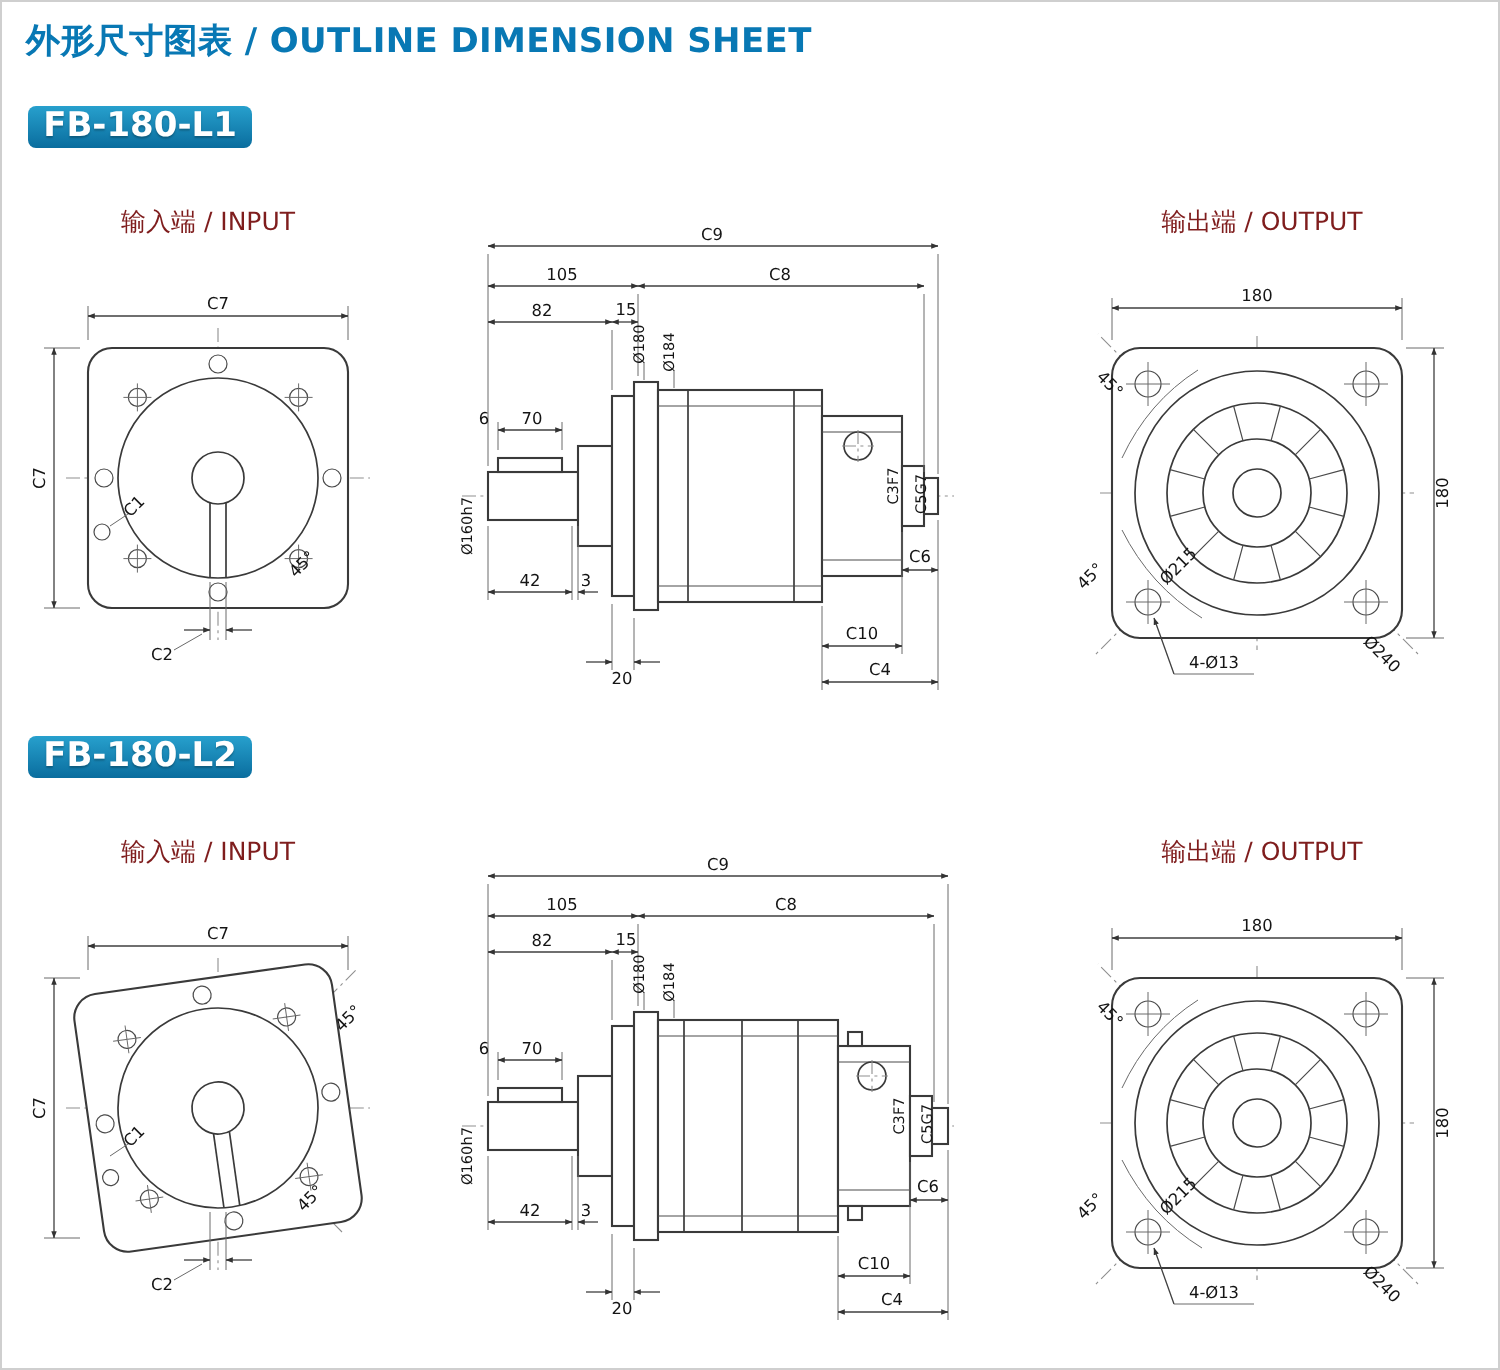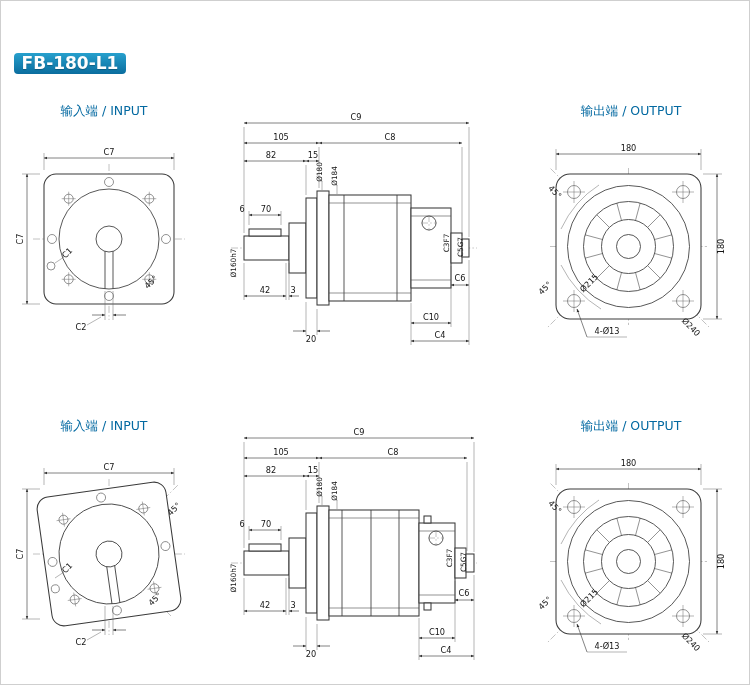--- a/index.html
+++ b/index.html
@@ -1,35 +1,36 @@
 <!DOCTYPE html>
 <html><head>
 <meta charset="utf-8">
 <style>
 *{margin:0;padding:0;box-sizing:border-box}
 body{background:#e9e9e9;font-family:"DejaVu Sans","Liberation Sans",sans-serif}
 .page{position:relative;width:750px;height:685px;background:#fff;border:1px solid #cfcfcf;overflow:hidden}
 .title{position:absolute;left:12px;top:8px;font-size:17px;font-weight:bold;color:#0878b4;letter-spacing:.2px}
 .badge{position:absolute;left:13px;width:112px;height:21px;border-radius:4px;background:linear-gradient(180deg,#27a0cd,#0a6d9e);color:#fff;font-size:17px;line-height:21px;text-align:center;font-weight:600;text-shadow:0 1px 1px rgba(0,0,0,.25)}
-.vlabel{position:absolute;width:170px;text-align:center;font-size:12.5px;color:#0369a1}
+.vlabel{position:absolute;width:170px;text-align:center;font-size:12.5px;color:#7f1d1d}
 svg.drw{position:absolute;overflow:visible}
 .oln{fill:#fff;stroke:#3a3a3a;stroke-width:1.05}
 .oln2{fill:none;stroke:#3a3a3a;stroke-width:.85}
 .thin{fill:none;stroke:#4a4a4a;stroke-width:.6}
 .cl{fill:none;stroke:#8f8f8f;stroke-width:.55;stroke-dasharray:7 2.2 1.5 2.2}
 .dim{fill:none;stroke:#3f3f3f;stroke-width:.65}
 .dext{fill:none;stroke:#6a6a6a;stroke-width:.5}
 .dtx{font-family:"DejaVu Sans","Liberation Sans",sans-serif;font-size:8.2px;fill:#141414}
 .dtx2{font-size:7.3px}
 </style>
 </head>
 <body>
 
 <div class="page">
 
+  <div class="title">外形尺寸图表 / OUTLINE DIMENSION SHEET</div>
 
   <div class="badge" style="top:52px">FB-180-L1</div>
   <div class="vlabel" style="left:18px;top:102px">输入端 / INPUT</div>
   <div class="vlabel" style="left:545px;top:102px">输出端 / OUTPUT</div>
 
   <svg class="drw" style="left:8px;top:133px;width:205px;height:215px" viewBox="0 0 205 215">
     <defs>
         <marker id="m1" viewBox="0 0 10 10" refX="9.5" refY="5" markerWidth="5.5" markerHeight="5.5" orient="auto-start-reverse">
           <path d="M0,1.2L10,5L0,8.8z" fill="#333"></path>
         </marker>
@@ -195,20 +196,21 @@
       <text class="dtx" transform="rotate(45 42 60)" x="42" y="60" text-anchor="middle">45°</text>
       <text class="dtx" transform="rotate(-45 36 156)" x="36" y="156" text-anchor="middle">45°</text>
       <text class="dtx" transform="rotate(-45 80 151)" x="80" y="151" text-anchor="middle">Ø215</text>
       <line class="dim" x1="76" y1="203" x2="66" y2="175" marker-end="url(#m3)"></line>
       <line class="dext" x1="76" y1="203" x2="116" y2="203"></line>
       <text class="dtx" x="96" y="200" text-anchor="middle">4-Ø13</text>
       <text class="dtx" transform="rotate(45 178 195)" x="178" y="195" text-anchor="middle">Ø240</text>
     </g>
   </svg>
 
+  <div class="badge" style="top:367px">FB-180-L2</div>
   <div class="vlabel" style="left:18px;top:417px">输入端 / INPUT</div>
   <div class="vlabel" style="left:545px;top:417px">输出端 / OUTPUT</div>
 
   <svg class="drw" style="left:8px;top:448px;width:205px;height:215px" viewBox="0 0 205 215">
     <defs>
         <marker id="m4" viewBox="0 0 10 10" refX="9.5" refY="5" markerWidth="5.5" markerHeight="5.5" orient="auto-start-reverse">
           <path d="M0,1.2L10,5L0,8.8z" fill="#333"></path>
         </marker>
       </defs>
     <g>

